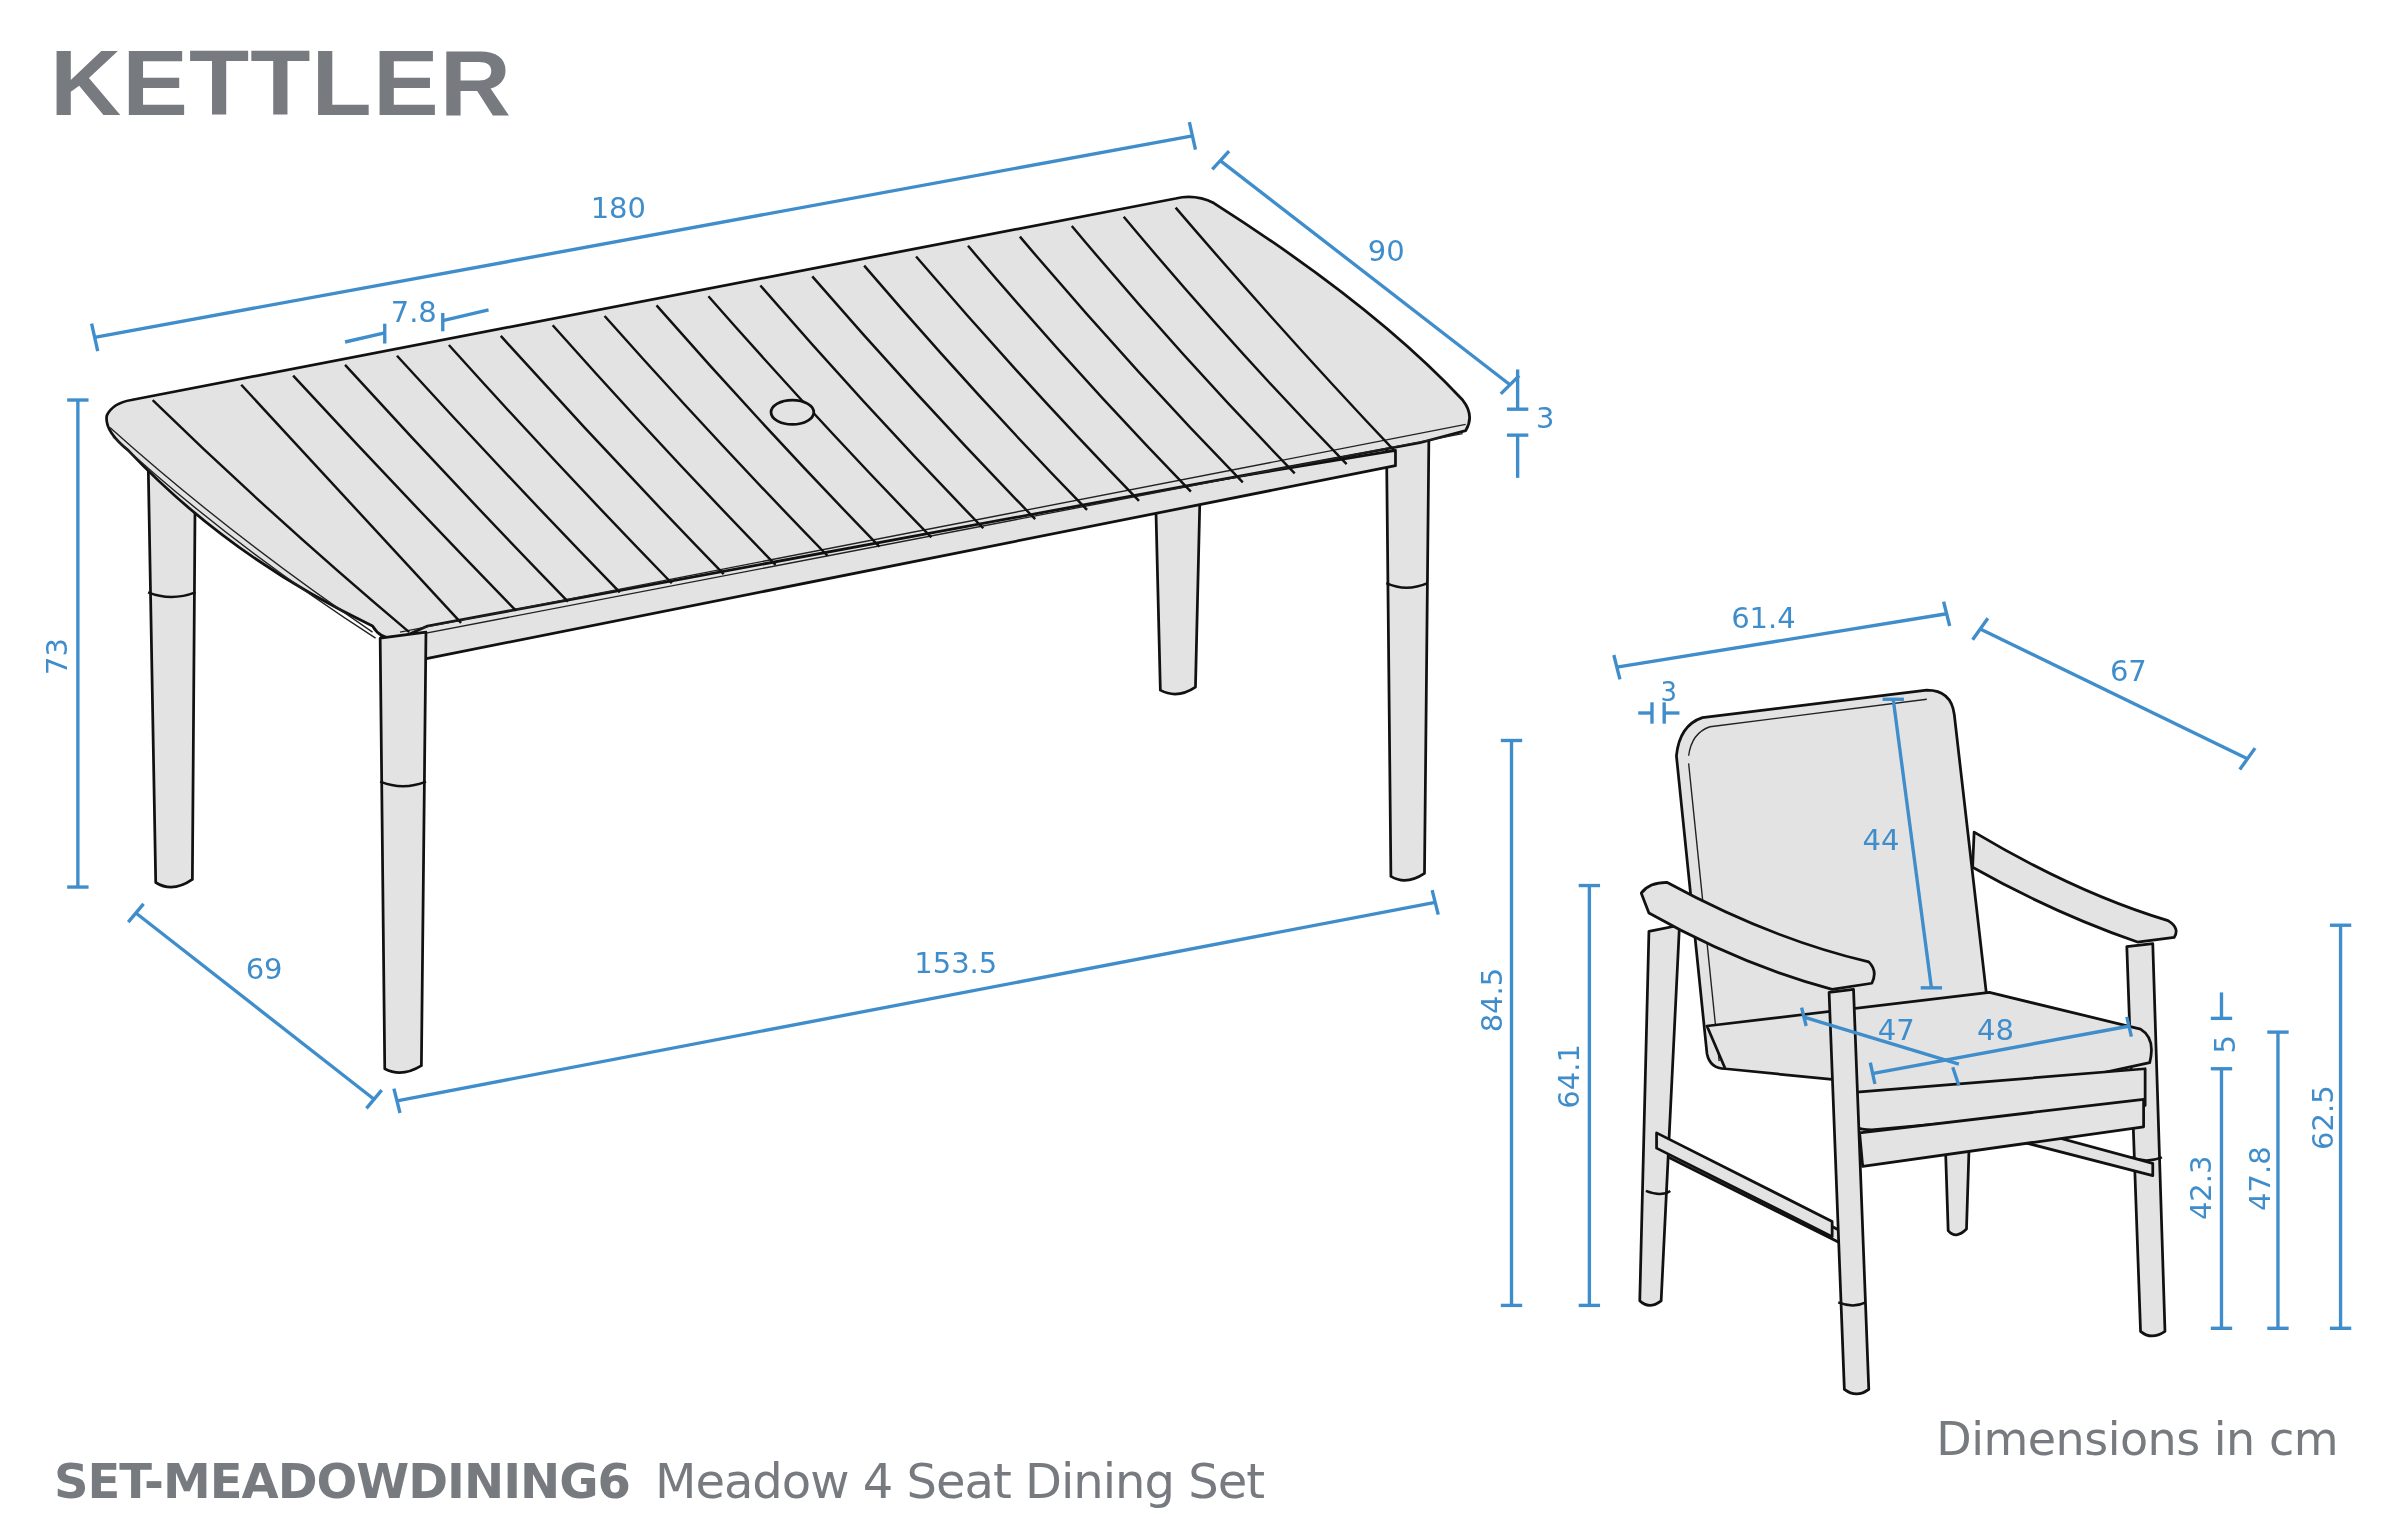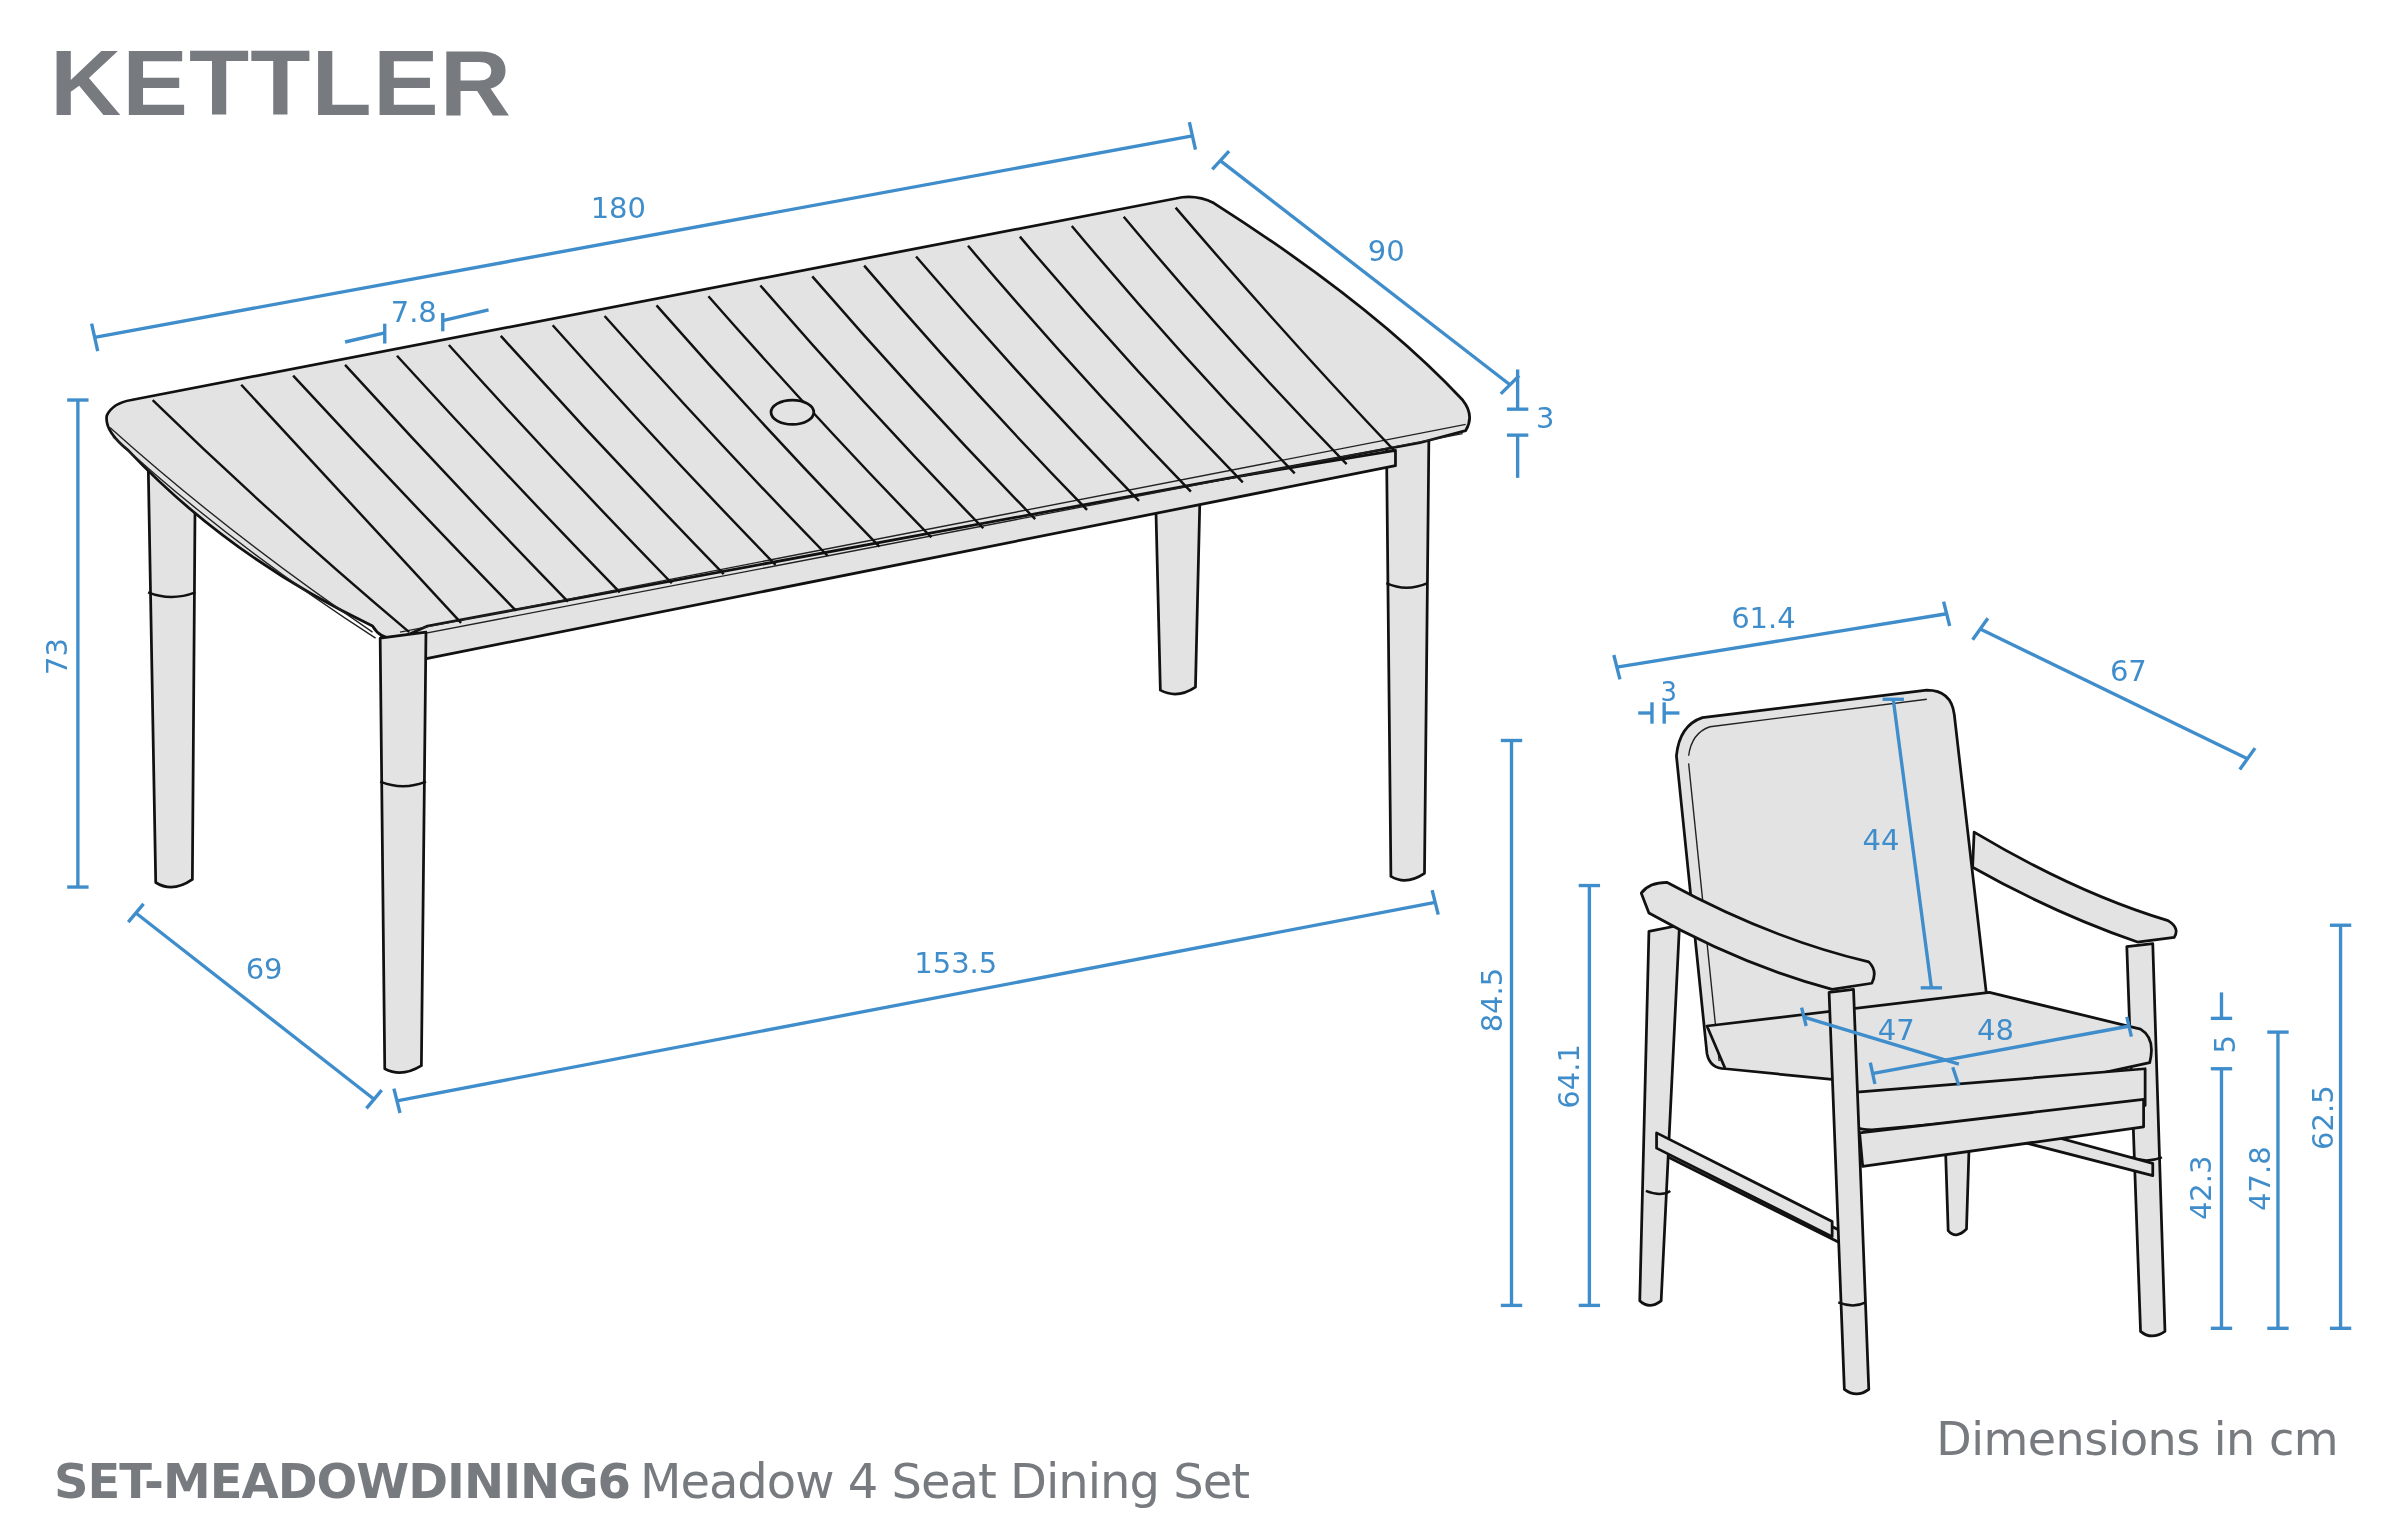--- a/index.html
+++ b/index.html
@@ -1,20 +1,20 @@
 <!DOCTYPE html>
 <html><head>
 <meta charset="utf-8">
 <style>
   html, body { margin: 0; padding: 0; background: #ffffff; }
   body { width: 2394px; height: 1539px; position: relative; overflow: hidden; font-family: "DejaVu Sans", "Liberation Sans", sans-serif; }
   .canvas { position: absolute; left: 0; top: 0; width: 2394px; height: 1539px; }
   .brand { position: absolute; left: 50px; top: 37px; font-family: "Liberation Sans", sans-serif; font-weight: 900; font-size: 93px; letter-spacing: 1px; line-height: 1; color: #777b80; transform: scaleX(1.06); transform-origin: left top; }
   .footer-left { position: absolute; left: 54px; top: 1453px; font-size: 48px; color: #777b80; white-space: nowrap; font-family: "DejaVu Sans", sans-serif; letter-spacing: -1px; }
-  .footer-left .code { font-weight: bold; margin-right: 10px; }
+  .footer-left .code { font-weight: bold; margin-right: 25px; }
   .footer-right { position: absolute; right: 56px; top: 1412px; font-size: 46px; color: #777b80; font-family: "DejaVu Sans", sans-serif; letter-spacing: -0.5px; }
   svg text { font-family: "DejaVu Sans", sans-serif; fill: #3f8dcb; }
   .dim { stroke: #3f8dcb; stroke-width: 2.2; fill: none; stroke-linecap: butt; }
   .obj { stroke: #111; stroke-width: 1.8; fill: #e3e3e3; stroke-linejoin: round; }
   .ln { stroke: #111; stroke-width: 1.6; fill: none; }
   .thin { stroke: #222; stroke-width: 0.9; fill: none; }
 </style>
 </head>
 <body>
 

